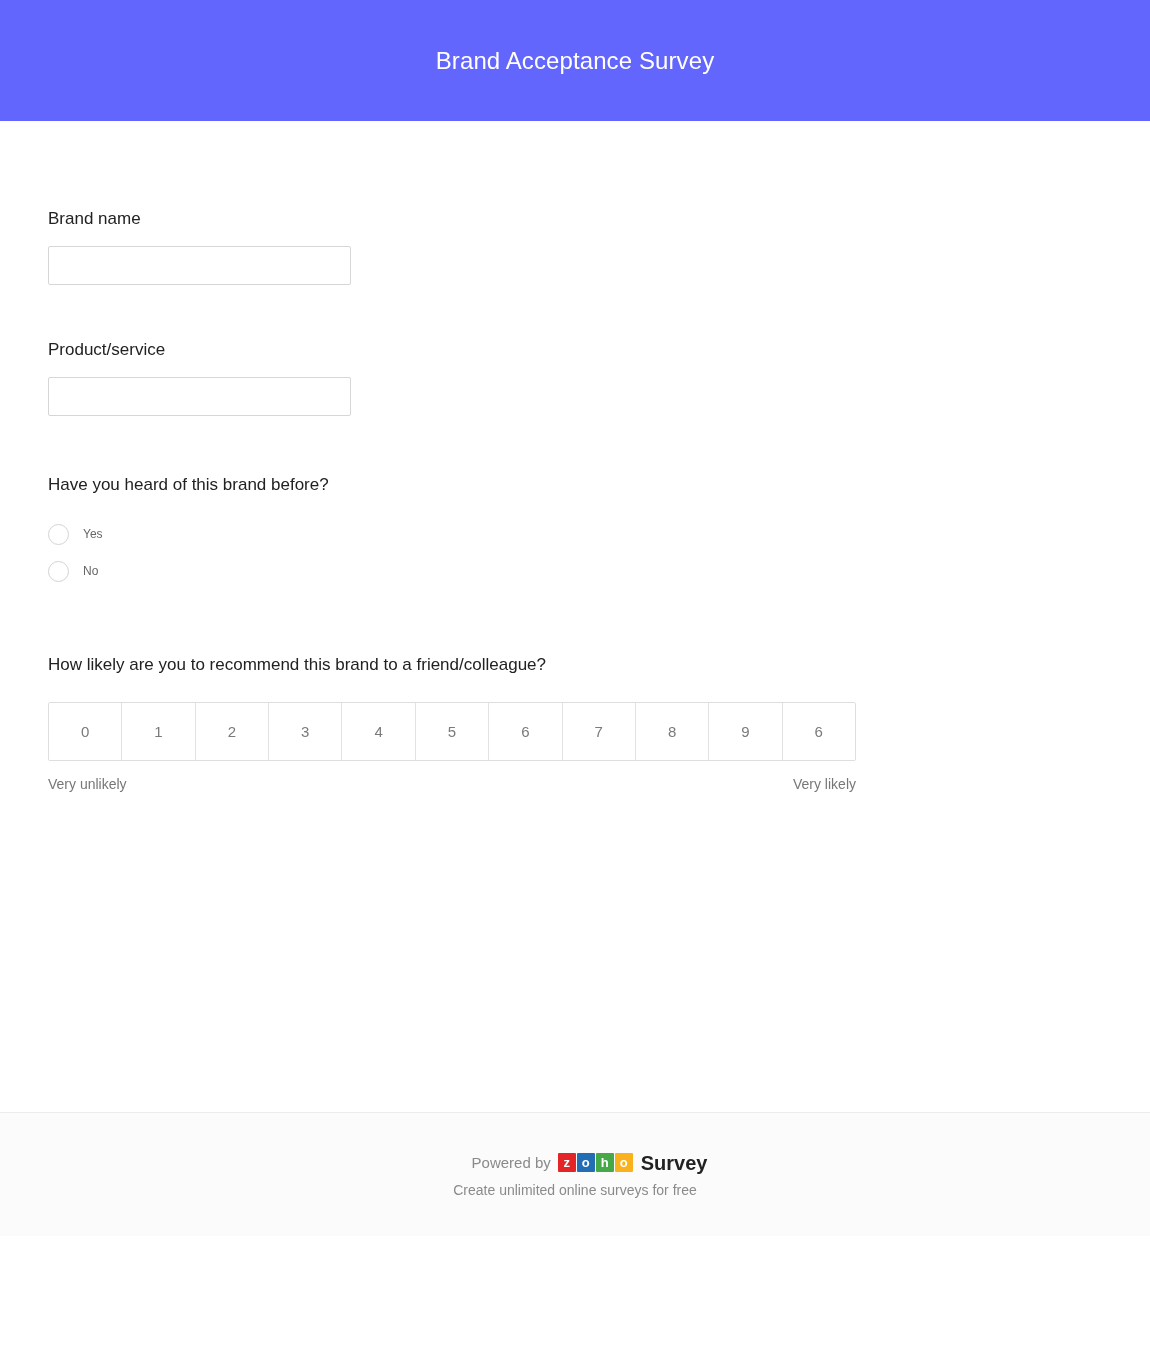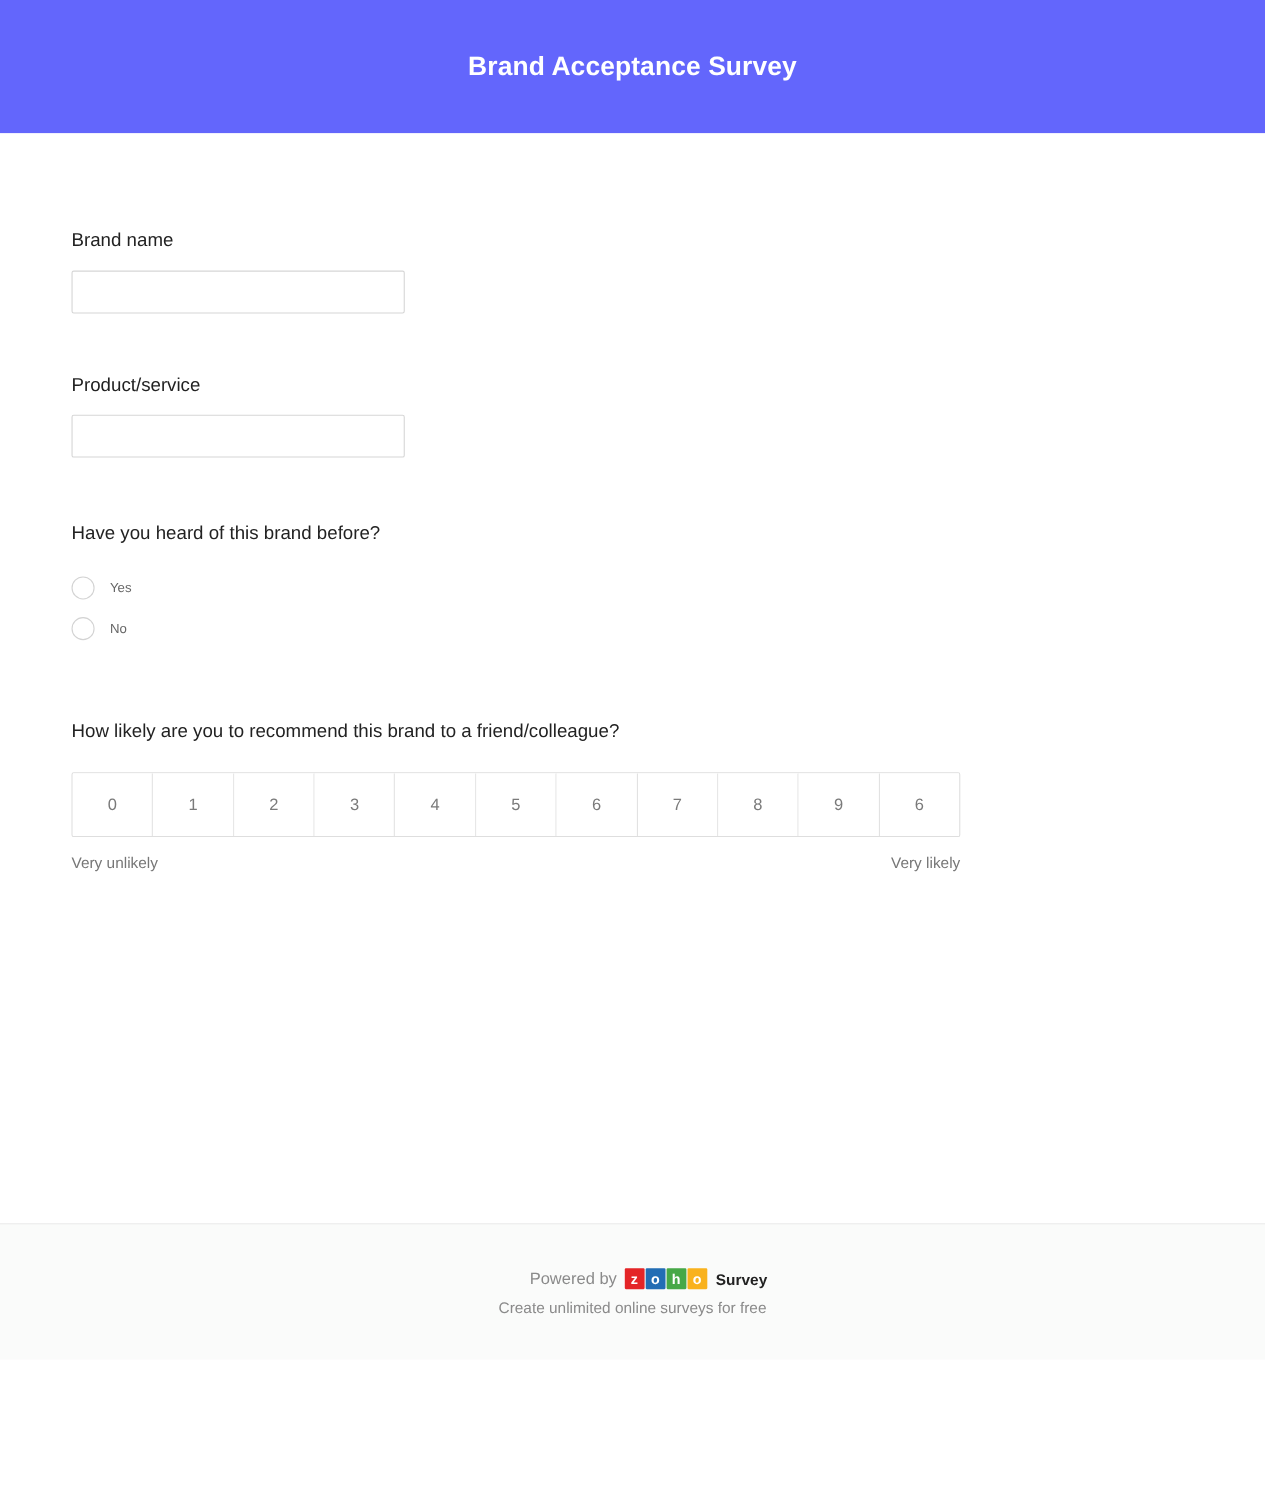--- a/index.html
+++ b/index.html
@@ -21,34 +21,34 @@
     width: 100%;
     height: 121px;
     background: #6366fc;
     display: flex;
     align-items: center;
     justify-content: center;
   }
   .survey-header .title {
     color: #ffffff;
     font-size: 24px;
-    font-weight: 700;
+    font-weight: 400;
     letter-spacing: 0.1px;
     line-height: 1;
   }
 
   
   .survey-body {
     position: relative;
     height: 1115px;
     padding: 0;
   }
   .survey-inner {
     width: 1150px;
-    padding-left: 65px;
+    padding-left: 48px;
     padding-right: 60px;
   }
 
   
   .question-block { margin: 0; }
   .q-label {
     color: #222222;
     font-size: 17px;
     font-weight: 400;
     line-height: 22px;
@@ -196,21 +196,21 @@
     font-weight: bold;
     font-family: "Liberation Sans", sans-serif;
     border-radius: 1px;
     margin-right: 1px;
   }
   .zoho-tile.t0 { background: #e42527; }
   .zoho-tile.t1 { background: #226db4; }
   .zoho-tile.t2 { background: #46a847; }
   .zoho-tile.t3 { background: #f9b21d; }
   .survey-word {
-    font-size: 14px;
+    font-size: 20px;
     font-weight: bold;
     color: #222222;
   }
   .footer-tagline {
     margin-top: 10px;
     font-size: 14px;
     color: #8a8a8a;
     line-height: 1;
   }
 </style>

